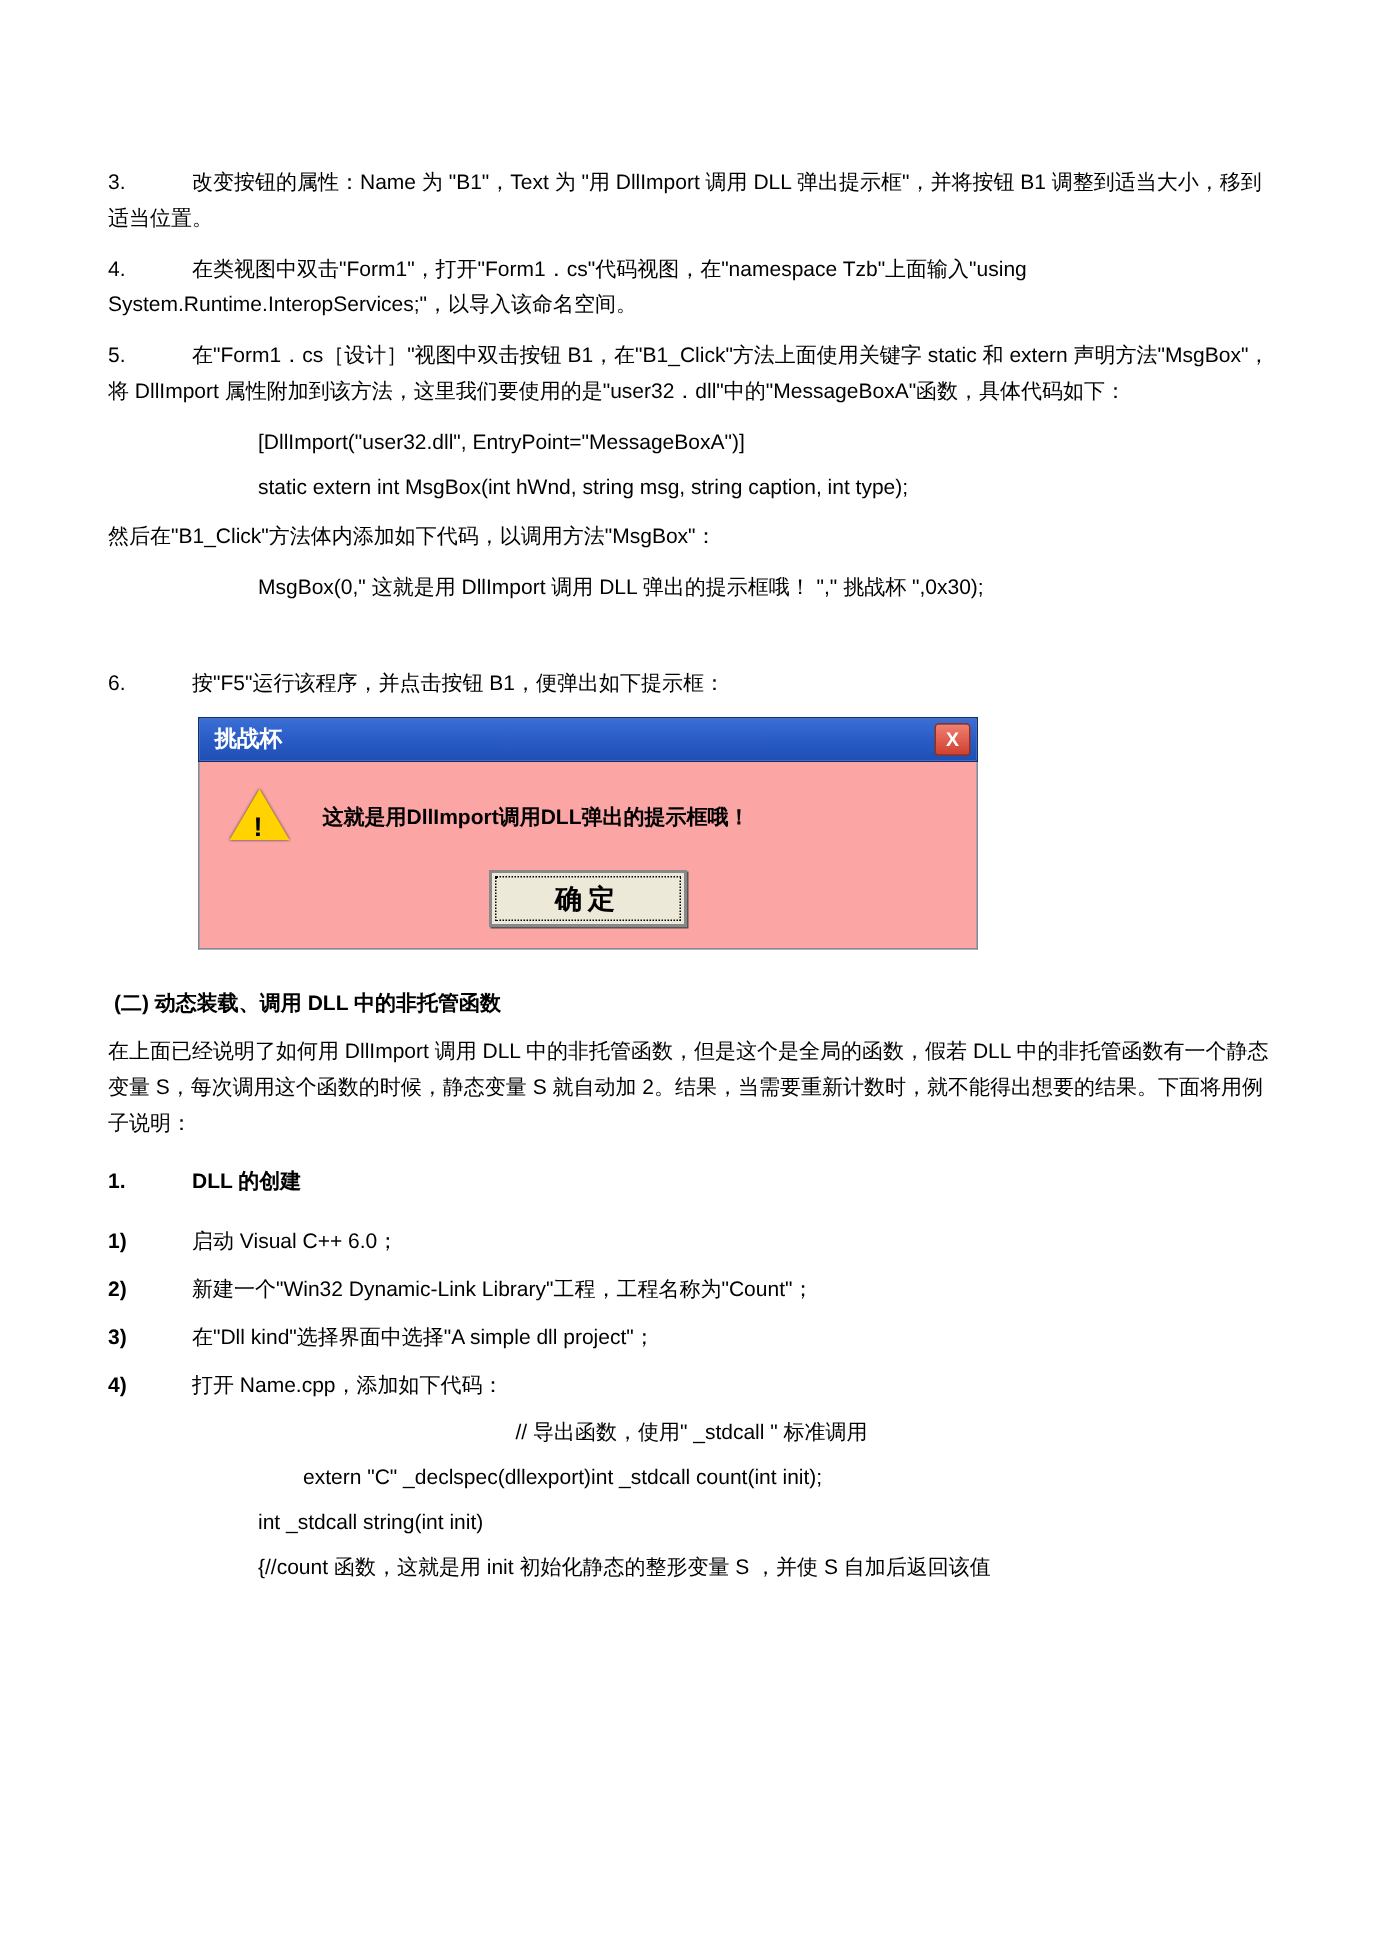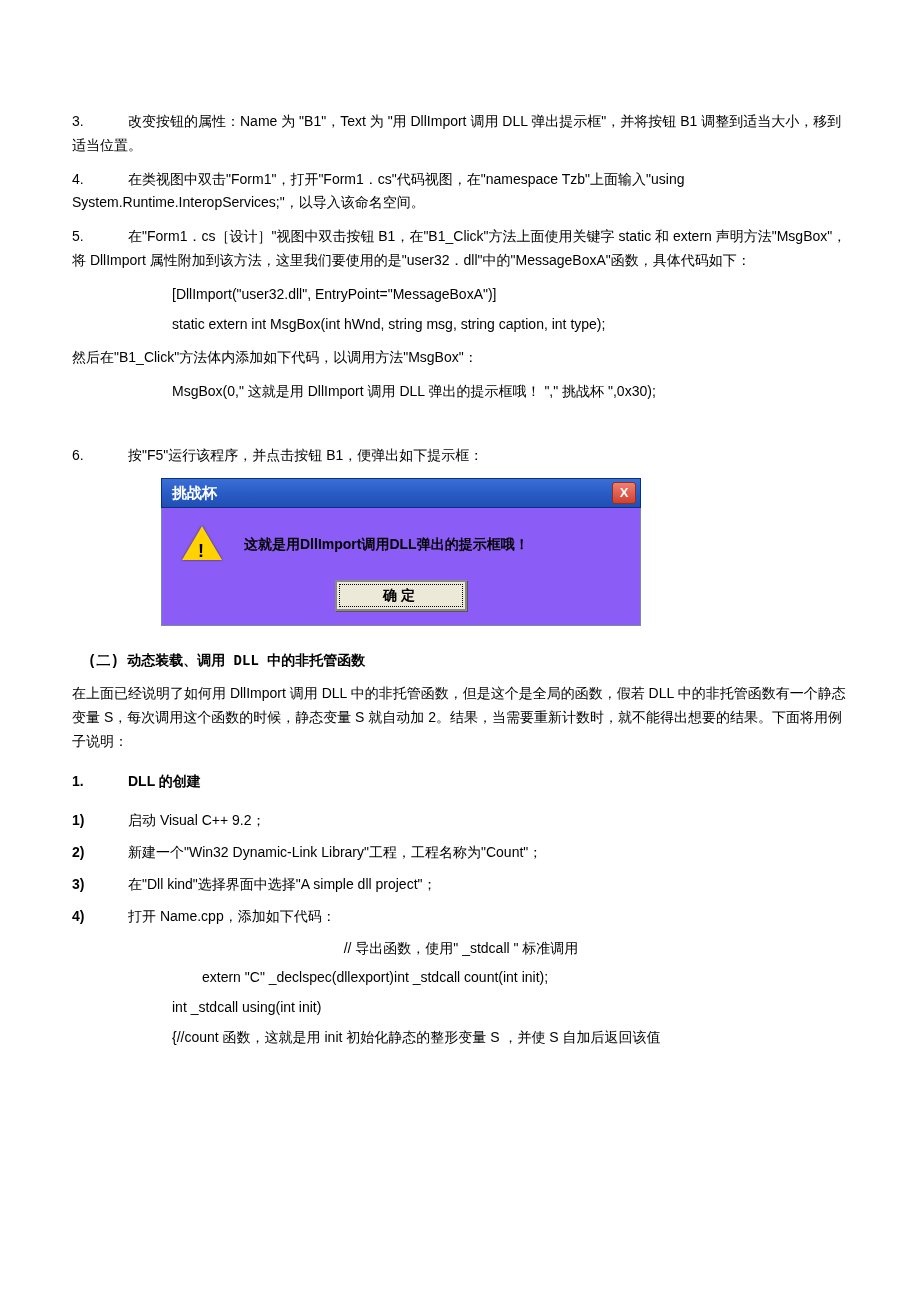--- a/index.html
+++ b/index.html
@@ -15,22 +15,22 @@
   }
   p { margin: 8px 0; }
   .step { margin: 10px 0; }
   .step .num { display: inline-block; width: 56px; vertical-align: top; }
   .code-block {
     margin: 6px 0 6px 100px;
     font-family: Arial, sans-serif;
   }
   .inline-para { margin: 10px 0; }
   .msgbox-img {
-    width: 480px;
-    margin: 4px auto 20px 89px;
+    width: 520px;
+    margin: 4px auto 20px 60px;
   }
   .titlebar {
     background: linear-gradient(to bottom, #3a6fd6 0%, #2a5cc6 50%, #1f4fb4 100%);
     height: 28px;
     display: flex;
     align-items: center;
     justify-content: space-between;
     padding: 0 4px 0 10px;
     border: 1px solid #0a2f7f;
   }
@@ -44,21 +44,21 @@
     width: 22px; height: 20px;
     background: linear-gradient(to bottom, #f08070, #d04030);
     border: 1px solid #903020;
     border-radius: 3px;
     color: #fff;
     display: flex; align-items: center; justify-content: center;
     font-weight: bold;
     font-size: 13px;
   }
   .msgbody {
-    background: #8b5cf6;
+    background: #fca5a5;
     border: 1px solid #7a8aa0;
     border-top: none;
     padding: 18px 14px 14px 14px;
   }
   .msg-row { display: flex; align-items: center; gap: 20px; }
   .warn-icon {
     width: 0; height: 0;
     border-left: 20px solid transparent;
     border-right: 20px solid transparent;
     border-bottom: 34px solid #ffd200;
@@ -83,25 +83,25 @@
   .ok-btn {
     display: inline-block;
     min-width: 100px;
     padding: 2px 14px;
     background: #ece9d8;
     border: 2px solid #888;
     outline: 1px dotted #000;
     outline-offset: -5px;
     box-shadow: 1px 1px 0 #555;
     font-family: SimSun, sans-serif;
-    font-size: 14px;
+    font-size: 18px;
     font-weight: bold;
     letter-spacing: 4px;
   }
-  .h2 { font-weight: bold; margin: 24px 0 8px 16px; font-family: Liberation Mono, monospace; }
+  .h2 { font-weight: bold; margin: 24px 0 8px 4px; }
   .h3 { font-weight: bold; margin: 16px 0; }
   .substep .num { display: inline-block; width: 56px; font-weight: bold; }
   .code-center { text-align: center; margin: 6px 0; }
   .code-left { margin: 6px 0 6px 130px; }
   .code-left2 { margin: 6px 0 6px 100px; }
 </style>
 </head>
 <body>
 
 
@@ -136,24 +136,24 @@
       <span class="ok-btn">确定</span>
     </div>
   </div>
 </div>
 
 <p class="h2">(二)      动态装载、调用 DLL 中的非托管函数</p>
 <p>在上面已经说明了如何用 DllImport 调用 DLL 中的非托管函数，但是这个是全局的函数，假若 DLL 中的非托管函数有一个静态变量 S，每次调用这个函数的时候，静态变量 S 就自动加 2。结果，当需要重新计数时，就不能得出想要的结果。下面将用例子说明：</p>
 
 <p class="h3"><span class="num" style="display:inline-block;width:56px;">1.</span><span>DLL 的创建</span></p>
 
-<p class="substep"><span class="num">1)</span><span>启动 Visual C++ 9.2；</span></p>
+<p class="substep"><span class="num">1)</span><span>启动 Visual C++ 6.0；</span></p>
 <p class="substep"><span class="num">2)</span><span>新建一个"Win32 Dynamic-Link Library"工程，工程名称为"Count"；</span></p>
 <p class="substep"><span class="num">3)</span><span>在"Dll kind"选择界面中选择"A simple dll project"；</span></p>
 <p class="substep"><span class="num">4)</span><span>打开 Name.cpp，添加如下代码：</span></p>
 
 <p class="code-center">// 导出函数，使用" _stdcall " 标准调用</p>
 <p class="code-left">extern "C" _declspec(dllexport)int _stdcall count(int init);</p>
-<p class="code-left2">int _stdcall using(int init)</p>
+<p class="code-left2">int _stdcall string(int init)</p>
 <p class="code-left2">{//count 函数，这就是用 init 初始化静态的整形变量 S ，并使 S 自加后返回该值</p>
 
 
 
 
 </body></html>

